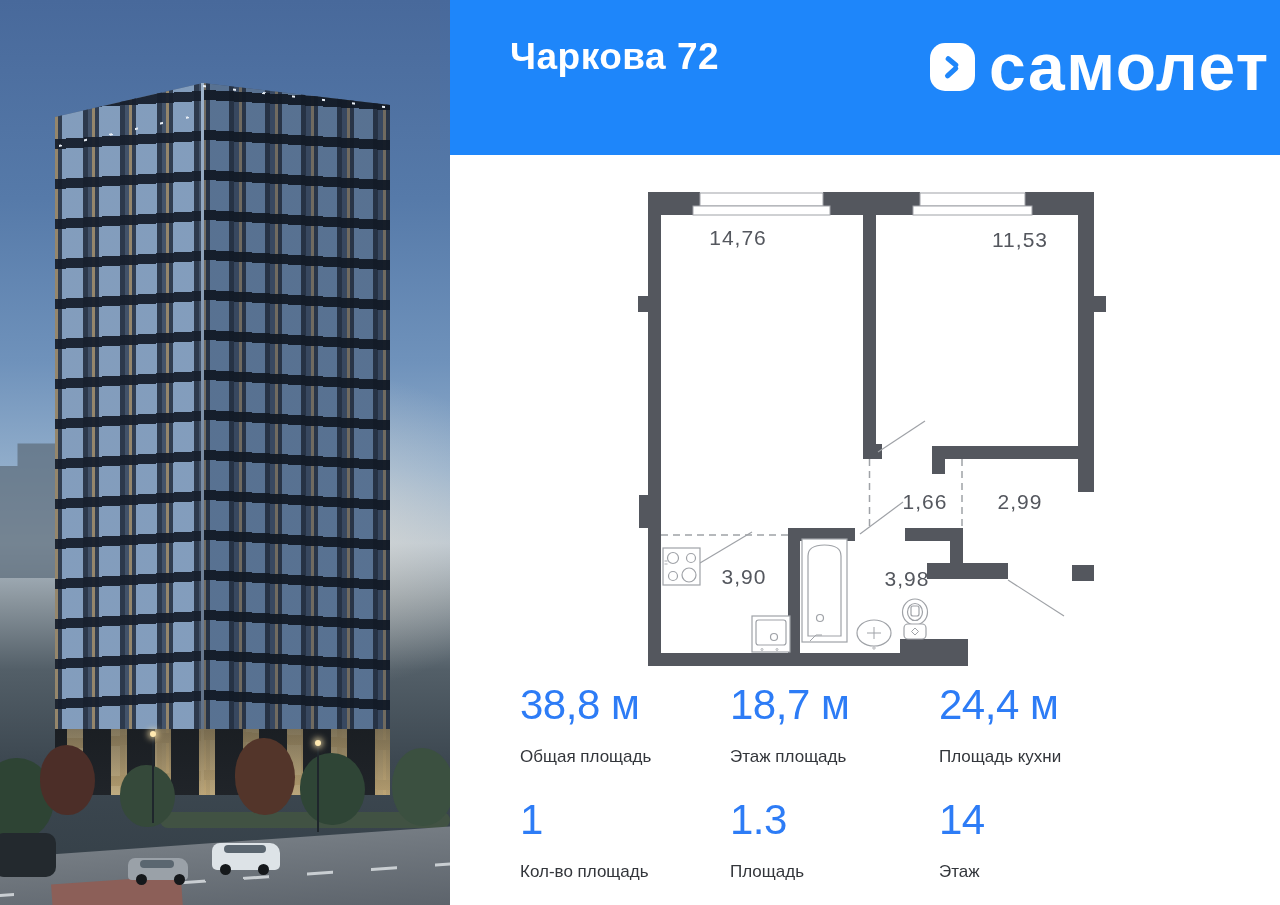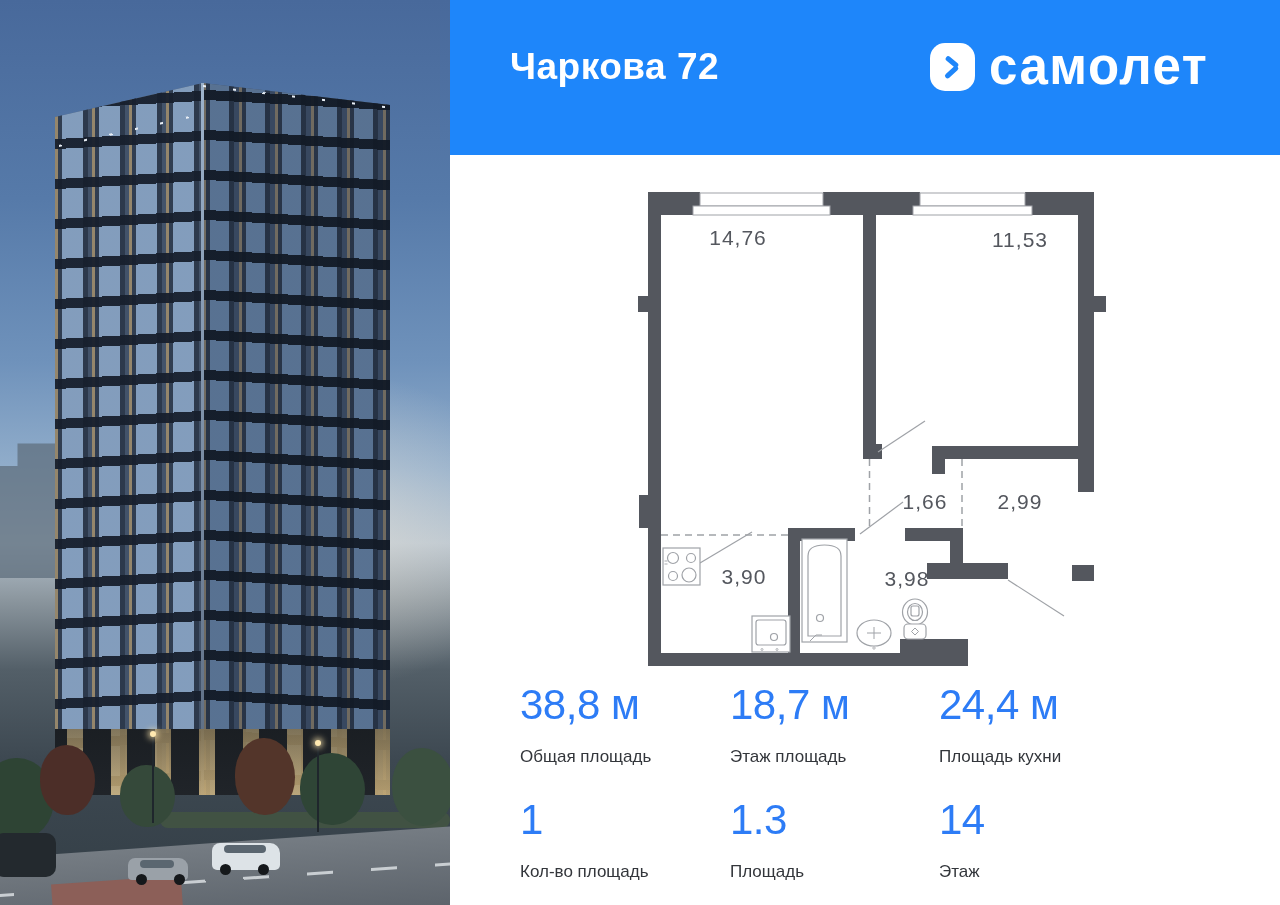--- a/index.html
+++ b/index.html
@@ -62,26 +62,26 @@
   .car-gray  { left:128px; top:858px; width:60px; height:22px; background:#9aa1a8; border-radius:7px 9px 4px 4px; }
   .car-white { left:212px; top:843px; width:68px; height:27px; background:#dde3e7; border-radius:8px 10px 5px 5px; }
   .car-white::before, .car-gray::before { content:""; position:absolute; left:12px; right:14px; top:2px; height:8px;
     background:#5a6670; border-radius:4px; }
   .car-white::after, .car-gray::after { content:""; position:absolute; left:8px; bottom:-5px; width:11px; height:11px;
     border-radius:50%; background:#15181b; box-shadow:38px 0 0 #15181b; }
 
   
   .panel { position:absolute; left:450px; top:0; width:830px; height:905px; background:#fff; }
   .header { position:absolute; left:0; top:0; width:830px; height:155px; background:#1e86fa; }
-  .title { position:absolute; left:60px; top:46px; color:#fff; font-size:37px; font-weight:700;
+  .title { position:absolute; left:60px; top:36px; color:#fff; font-size:37px; font-weight:700;
     letter-spacing:.5px; white-space:nowrap; }
   .brand { position:absolute; left:480px; top:43px; display:flex; align-items:center; gap:14px; }
   .brand-mark { width:45px; height:48px; background:#fff; border-radius:15px;
     display:flex; align-items:center; justify-content:center; }
-  .brand-name { color:#fff; font-size:51px; line-height:48px; font-weight:700; letter-spacing:1.5px; }
+  .brand-name { color:#fff; font-size:66px; line-height:48px; font-weight:700; letter-spacing:1.5px; }
 
   .plan { position:absolute; left:198px; top:192px; overflow:visible; }
   .plan text { fill:#54575e; font-size:21px; letter-spacing:1px; }
 
   .stats { position:absolute; left:70px; top:682px; display:grid;
     grid-template-columns:210px 209px 240px; row-gap:30px; }
   .stat-value { color:#2d7cf6; font-size:42px; line-height:46px; font-weight:400; letter-spacing:-.5px; }
   .stat-label { color:#33363b; font-size:17px; line-height:21px; margin-top:18px; }
 </style>
 </head>

